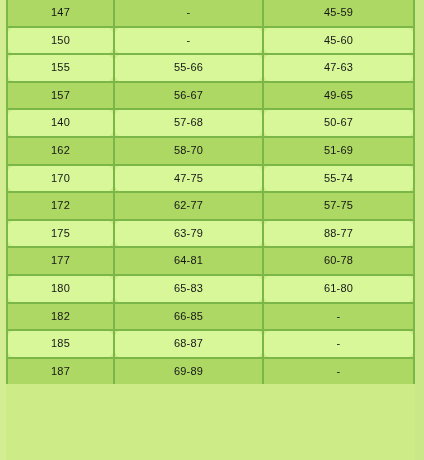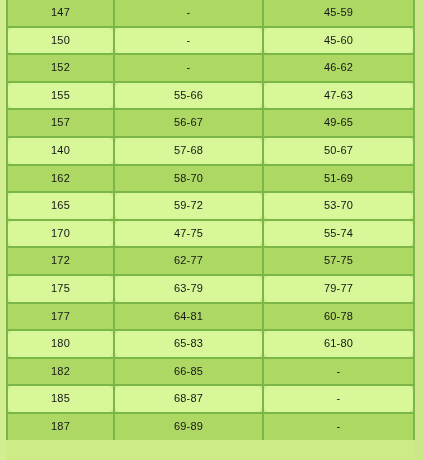--- a/index.html
+++ b/index.html
@@ -115,25 +115,20 @@
           <tr class="row-dark">
             <td>147</td>
             <td class="dash">-</td>
             <td>45-59</td>
           </tr>
           <tr class="row-light">
             <td>150</td>
             <td class="dash">-</td>
             <td>45-60</td>
           </tr>
-          <tr class="row-dark">
-            <td>152</td>
-            <td class="dash">-</td>
-            <td>46-62</td>
-          </tr>
           <tr class="row-light">
             <td>155</td>
             <td>55-66</td>
             <td>47-63</td>
           </tr>
           <tr class="row-dark">
             <td>157</td>
             <td>56-67</td>
             <td>49-65</td>
           </tr>
@@ -141,38 +136,33 @@
             <td>140</td>
             <td>57-68</td>
             <td>50-67</td>
           </tr>
           <tr class="row-dark">
             <td>162</td>
             <td>58-70</td>
             <td>51-69</td>
           </tr>
           <tr class="row-light">
-            <td>165</td>
-            <td>59-72</td>
-            <td>53-70</td>
-          </tr>
-          <tr class="row-light">
             <td>170</td>
             <td>47-75</td>
             <td>55-74</td>
           </tr>
           <tr class="row-dark">
             <td>172</td>
             <td>62-77</td>
             <td>57-75</td>
           </tr>
           <tr class="row-light">
             <td>175</td>
             <td>63-79</td>
-            <td>79-77</td>
+            <td>88-77</td>
           </tr>
           <tr class="row-dark">
             <td>177</td>
             <td>64-81</td>
             <td>60-78</td>
           </tr>
           <tr class="row-light">
             <td>180</td>
             <td>65-83</td>
             <td>61-80</td>

